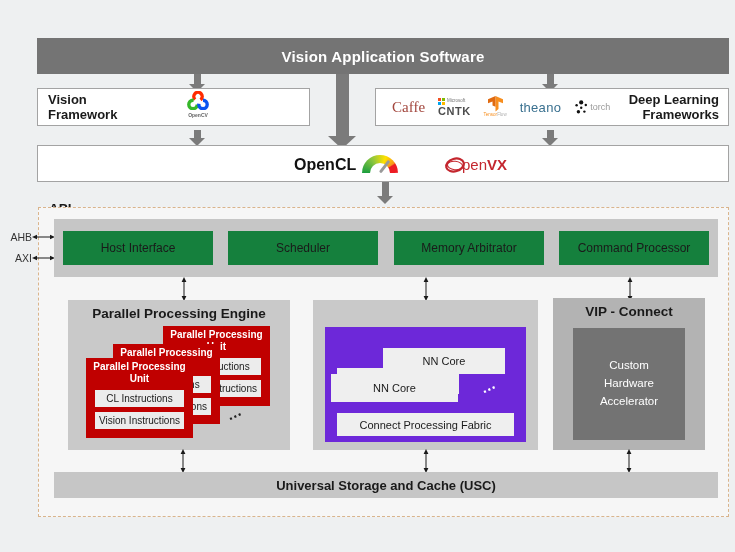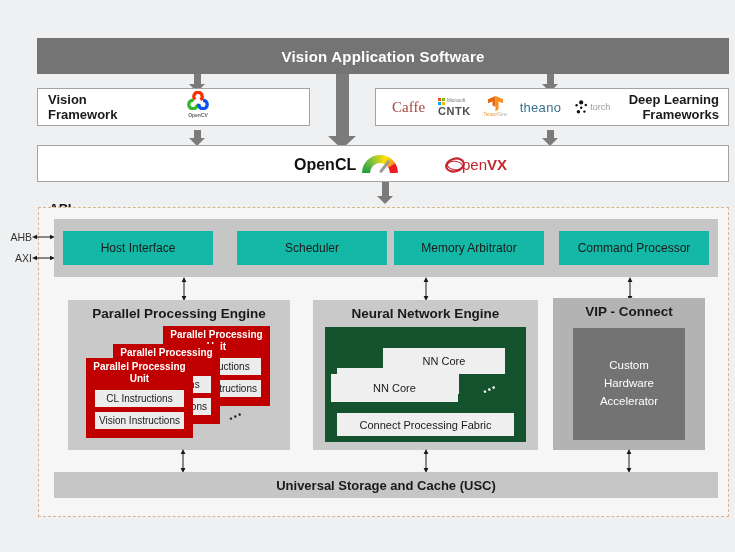--- a/index.html
+++ b/index.html
@@ -58,36 +58,36 @@
   .openvx-pen{font-size:15px;color:#c4262e;margin-left:-4px;}
   .openvx-vx{font-size:15px;color:#c4262e;font-weight:bold;}
 
   
   .dashed{left:38px;top:207px;width:691px;height:310px;border:1px dashed #d9b48c;background:#f6f6f6;box-sizing:border-box;}
 
   .bus-label{font-size:10.5px;color:#333;width:26px;text-align:right;}
 
   
   .control-bar{left:54px;top:219px;width:664px;height:58px;background:#c6c6c6;}
-  .unit{position:absolute;top:12px;height:34px;width:150px;background:#14b8a6;display:flex;align-items:center;justify-content:center;font-size:12px;}
+  .unit{position:absolute;top:12px;height:34px;width:150px;background:#15803d;display:flex;align-items:center;justify-content:center;font-size:12px;}
 
   
   .engine-title{position:absolute;left:0;top:6px;width:100%;text-align:center;font-weight:bold;font-size:13.5px;}
   .ppe{left:68px;top:300px;width:222px;height:150px;background:#c9c9c9;}
   .nne{left:313px;top:300px;width:225px;height:150px;background:#c9c9c9;}
   .vip{left:553px;top:298px;width:152px;height:152px;background:#b3b3b3;}
 
   .pp-unit{position:absolute;width:107px;height:80px;background:#c00000;box-sizing:border-box;padding-top:3px;}
   .pp-title{color:#fff;font-size:10px;font-weight:bold;line-height:1.2;text-align:center;width:100px;margin:0 auto;}
   .instr{width:89px;height:17px;margin:5px auto 0;background:#ececec;font-size:10px;display:flex;align-items:center;justify-content:center;}
   .dots{font-size:15px;font-weight:bold;letter-spacing:1px;transform:rotate(-25deg);}
   .dots.dark{color:#222;}
   .dots.light{color:#fff;}
 
-  .nn-red{position:absolute;left:12px;top:27px;width:201px;height:115px;background:#14532d;}
+  .nn-red{position:absolute;left:12px;top:27px;width:201px;height:115px;background:#6d28d9;}
   .nn-core{position:absolute;background:#efefef;display:flex;align-items:center;justify-content:center;font-size:11px;}
   .fabric{position:absolute;left:12px;top:86px;width:177px;height:23px;background:#efefef;display:flex;align-items:center;justify-content:center;font-size:11px;}
 
   .vip-blue{position:absolute;left:20px;top:30px;width:112px;height:112px;background:#737373;display:flex;align-items:center;justify-content:center;}
   .vip-blue span{color:#fff;font-size:11.5px;line-height:1.55;text-align:center;width:82px;}
 
   
   .usc{left:54px;top:472px;width:664px;height:26px;background:#c6c6c6;display:flex;align-items:center;justify-content:center;font-weight:bold;font-size:13px;}
 </style>
 </head>
@@ -192,21 +192,21 @@
   </svg>
   <div class="abs bus-label" style="left:6px;top:252px;">AXI</div>
   <svg class="abs" style="left:32px;top:254px;" width="23" height="8" viewBox="0 0 23 8">
     <line x1="3" y1="4" x2="20" y2="4" stroke="#1a1a1a" stroke-width="1"></line>
     <path d="M0 4 L5 1.7 L5 6.3 Z" fill="#1a1a1a"></path>
       <path d="M23 4 L18 1.7 L18 6.3 Z" fill="#1a1a1a"></path>
   </svg>
 
   <div class="abs control-bar">
     <div class="unit" style="left:9px;">Host Interface</div>
-    <div class="unit" style="left:183px;text-align:right;">Scheduler</div>
+    <div class="unit" style="left:174px;text-align:right;">Scheduler</div>
     <div class="unit" style="left:340px;">Memory Arbitrator</div>
     <div class="unit" style="left:505px;">Command Processor</div>
   </div>
 
   <svg class="abs" style="left:180px;top:277px;" width="8" height="24" viewBox="0 0 8 24">
     <line x1="4" y1="3" x2="4" y2="21" stroke="#1a1a1a" stroke-width="1"></line>
     <path d="M4 0 L1.6 5 L6.4 5 Z" fill="#1a1a1a"></path>
       <path d="M4 24 L1.6 19 L6.4 19 Z" fill="#1a1a1a"></path>
   </svg>
   <svg class="abs" style="left:422px;top:277px;" width="8" height="24" viewBox="0 0 8 24">
@@ -234,21 +234,20 @@
     </div>
     <div class="pp-unit" style="left:18px;top:58px;">
       <div class="pp-title">Parallel Processing Unit</div>
       <div class="instr">CL Instructions</div>
       <div class="instr">Vision Instructions</div>
     </div>
     <div class="abs dots dark" style="left:158px;top:104px;">…</div>
   </div>
 
   <div class="abs nne">
-    <div class="engine-title">Neural Network Engine</div>
     <div class="nn-red">
       <div class="nn-core" style="left:58px;top:21px;width:122px;height:26px;">NN Core</div>
       <div class="nn-core" style="left:12px;top:41px;width:122px;height:26px;">NN Core</div>
       <div class="nn-core" style="left:6px;top:47px;width:127px;height:28px;">NN Core</div>
       <div class="abs dots light" style="left:155px;top:50px;">…</div>
       <div class="fabric">Connect Processing Fabric</div>
     </div>
   </div>
 
   <div class="abs vip">

